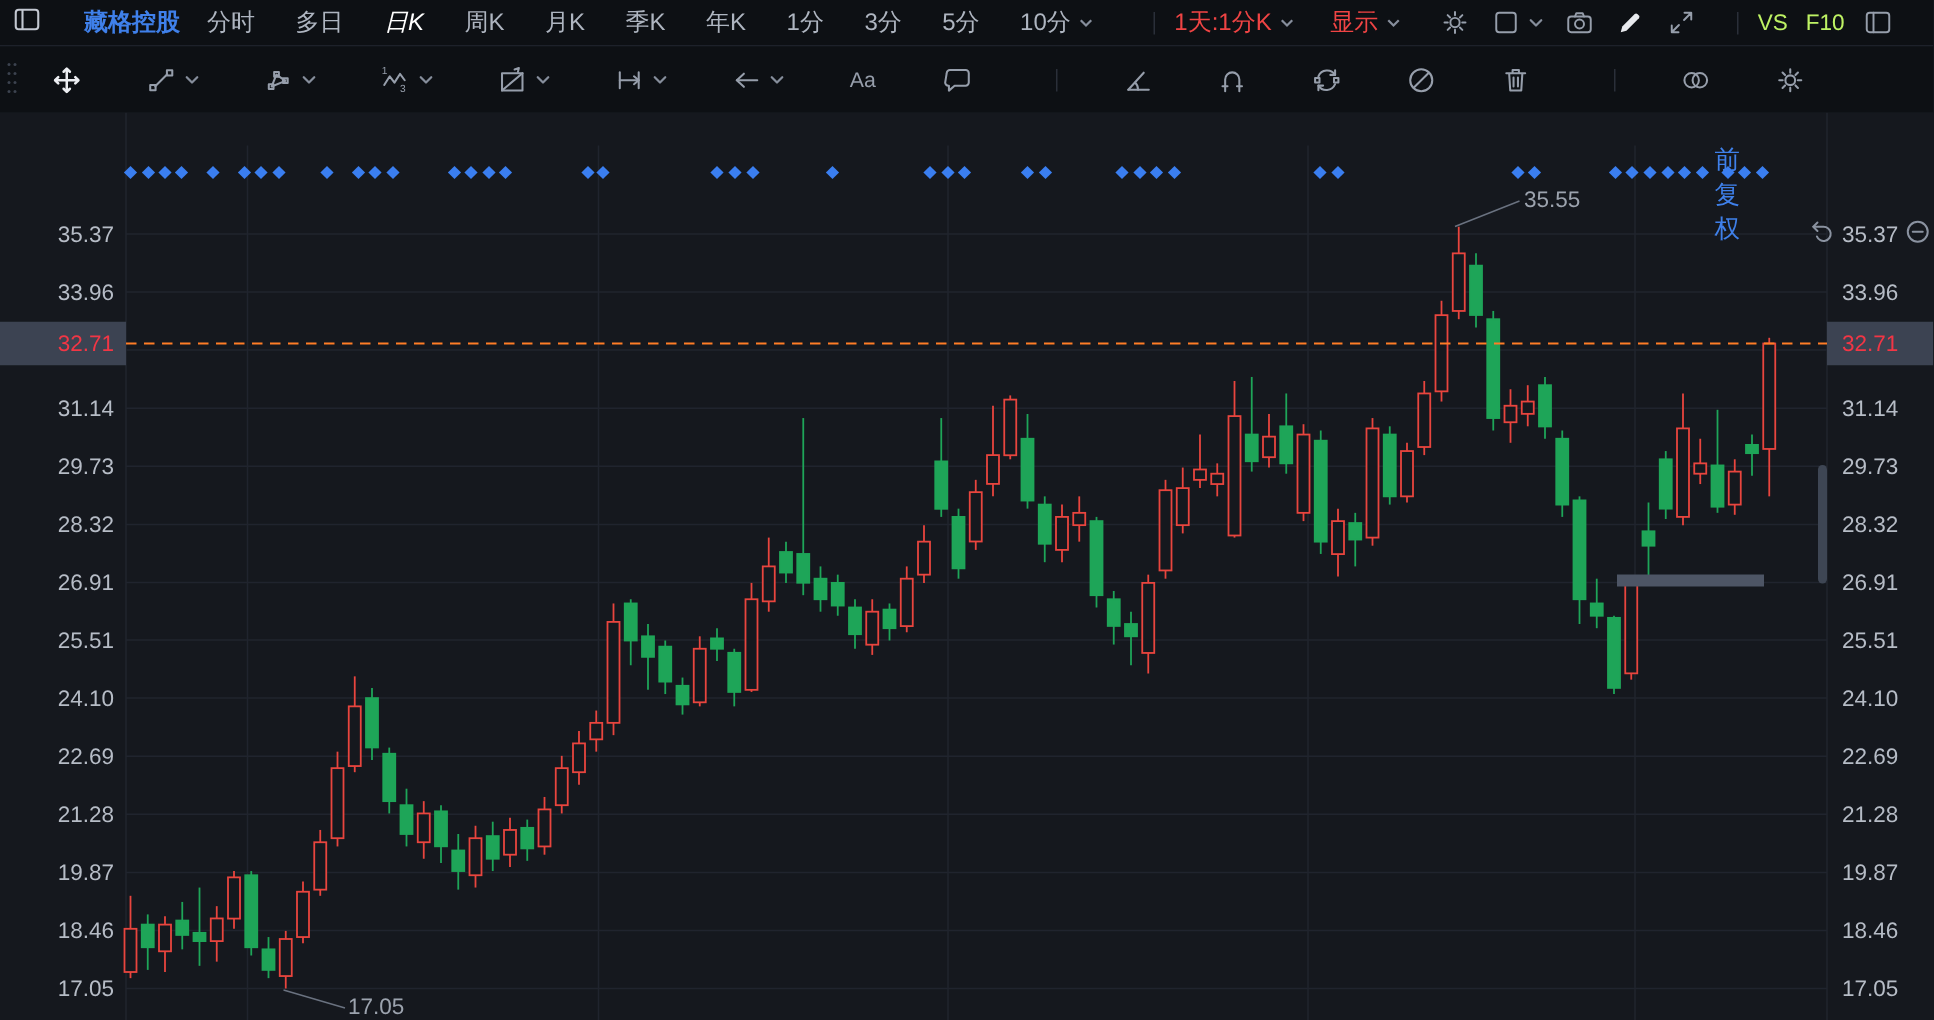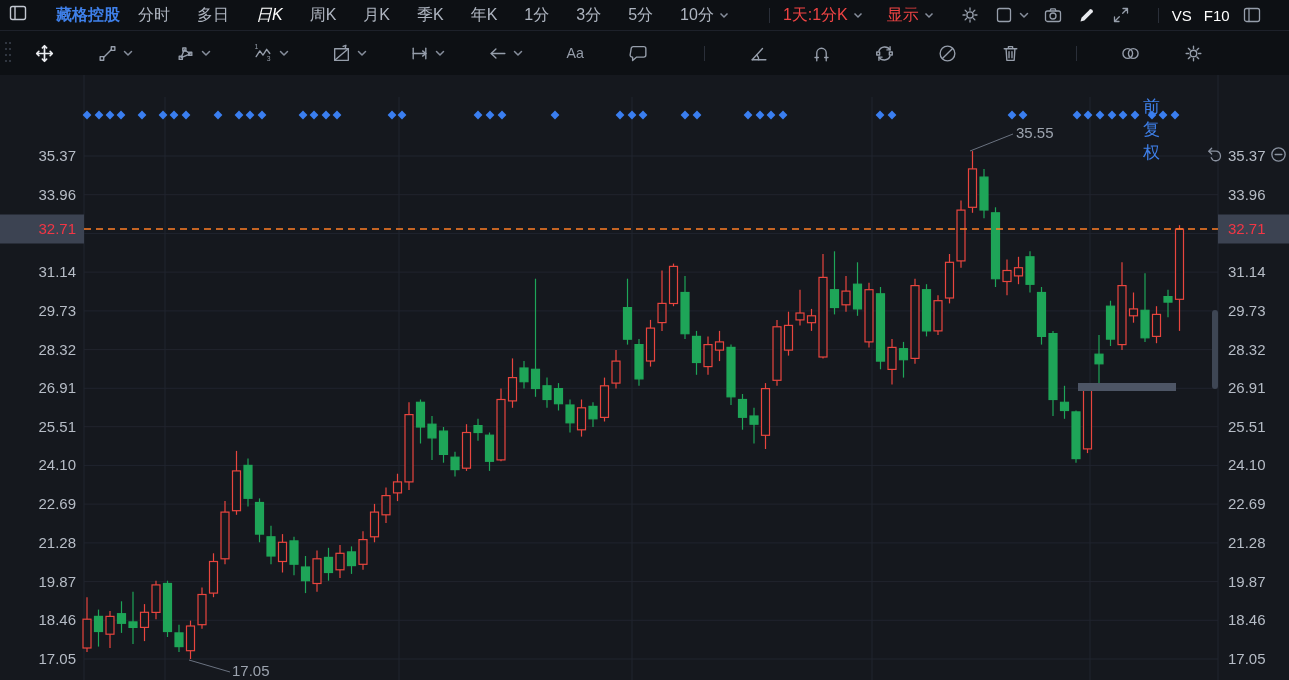--- a/index.html
+++ b/index.html
@@ -14,21 +14,21 @@
   .tab.active{color:#ffffff;font-style:italic;}
   .chev{margin-left:5px;display:inline-flex;}
   .chev svg{stroke:#868e9c;fill:none;stroke-width:1.5;}
   .tb-divider{width:1px;height:15px;background:#2a2f39;margin:0 13px;display:inline-block;}
   .combo,.display{display:flex;align-items:center;color:#ef4444;}
   .display{margin-left:24px;}
   .right-tools{display:flex;align-items:center;margin-left:26px;}
   .rtool{display:inline-flex;align-items:center;margin-right:14px;}
   .rtool svg{stroke:#969eab;fill:none;stroke-width:1.3;stroke-linecap:round;stroke-linejoin:round;}
   .rtool.active svg{stroke:#eceef2;}
-  .rtool-text{color:#ffffff;margin-right:12px;font-size:15px;}
+  .rtool-text{color:#bef264;margin-right:12px;font-size:15px;}
   .toolbar2{height:44px;display:flex;align-items:center;background:#0d1014;padding-left:20px;position:relative;}
   .grip{position:absolute;left:3px;top:9px;}
   .tool{display:inline-flex;align-items:center;margin-right:12px;}
   .tool svg{stroke:#969eab;fill:none;stroke-width:1.3;stroke-linecap:round;stroke-linejoin:round;}
   .tool.active svg{stroke:#eceef2;stroke-width:1.6;}
   .chart-wrap{position:relative;width:1289px;height:606px;background:#15181e;}
   #plot{position:absolute;left:0;top:0;}
   .adjust-row{position:absolute;top:20px;left:1143px;display:flex;align-items:flex-end;z-index:5;gap:36px;}
   .adjust-label{color:#3f80ea;font-size:17px;}
   .nav-icon{display:inline-flex;margin-left:9px;}

